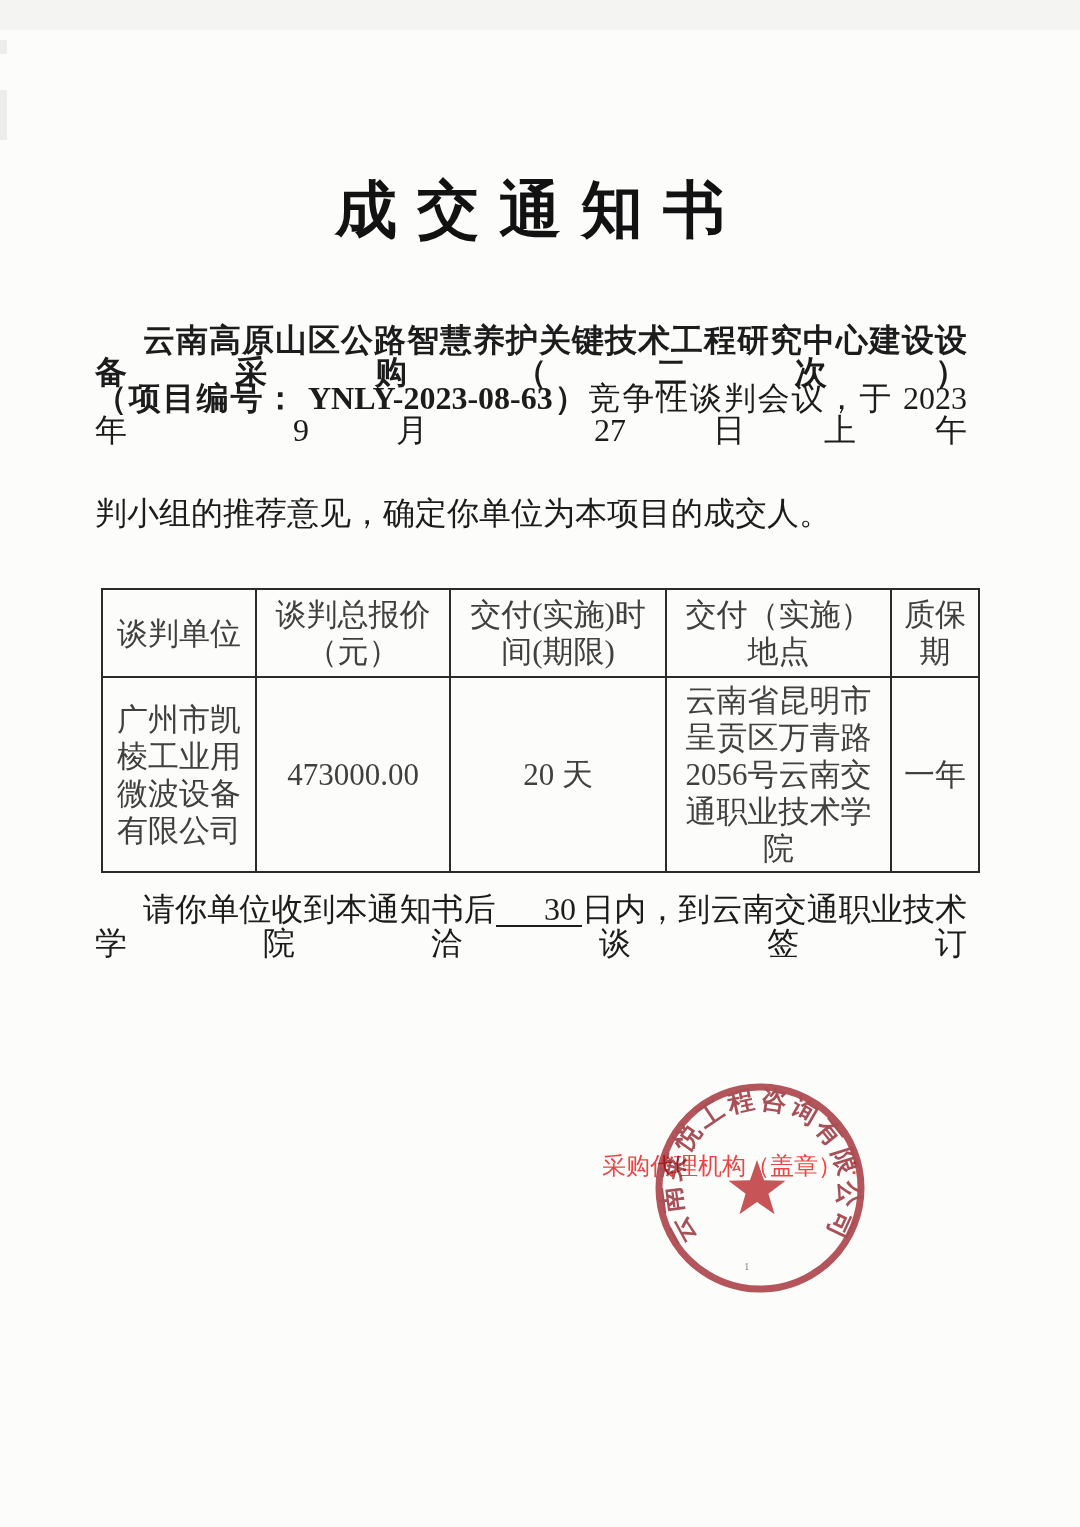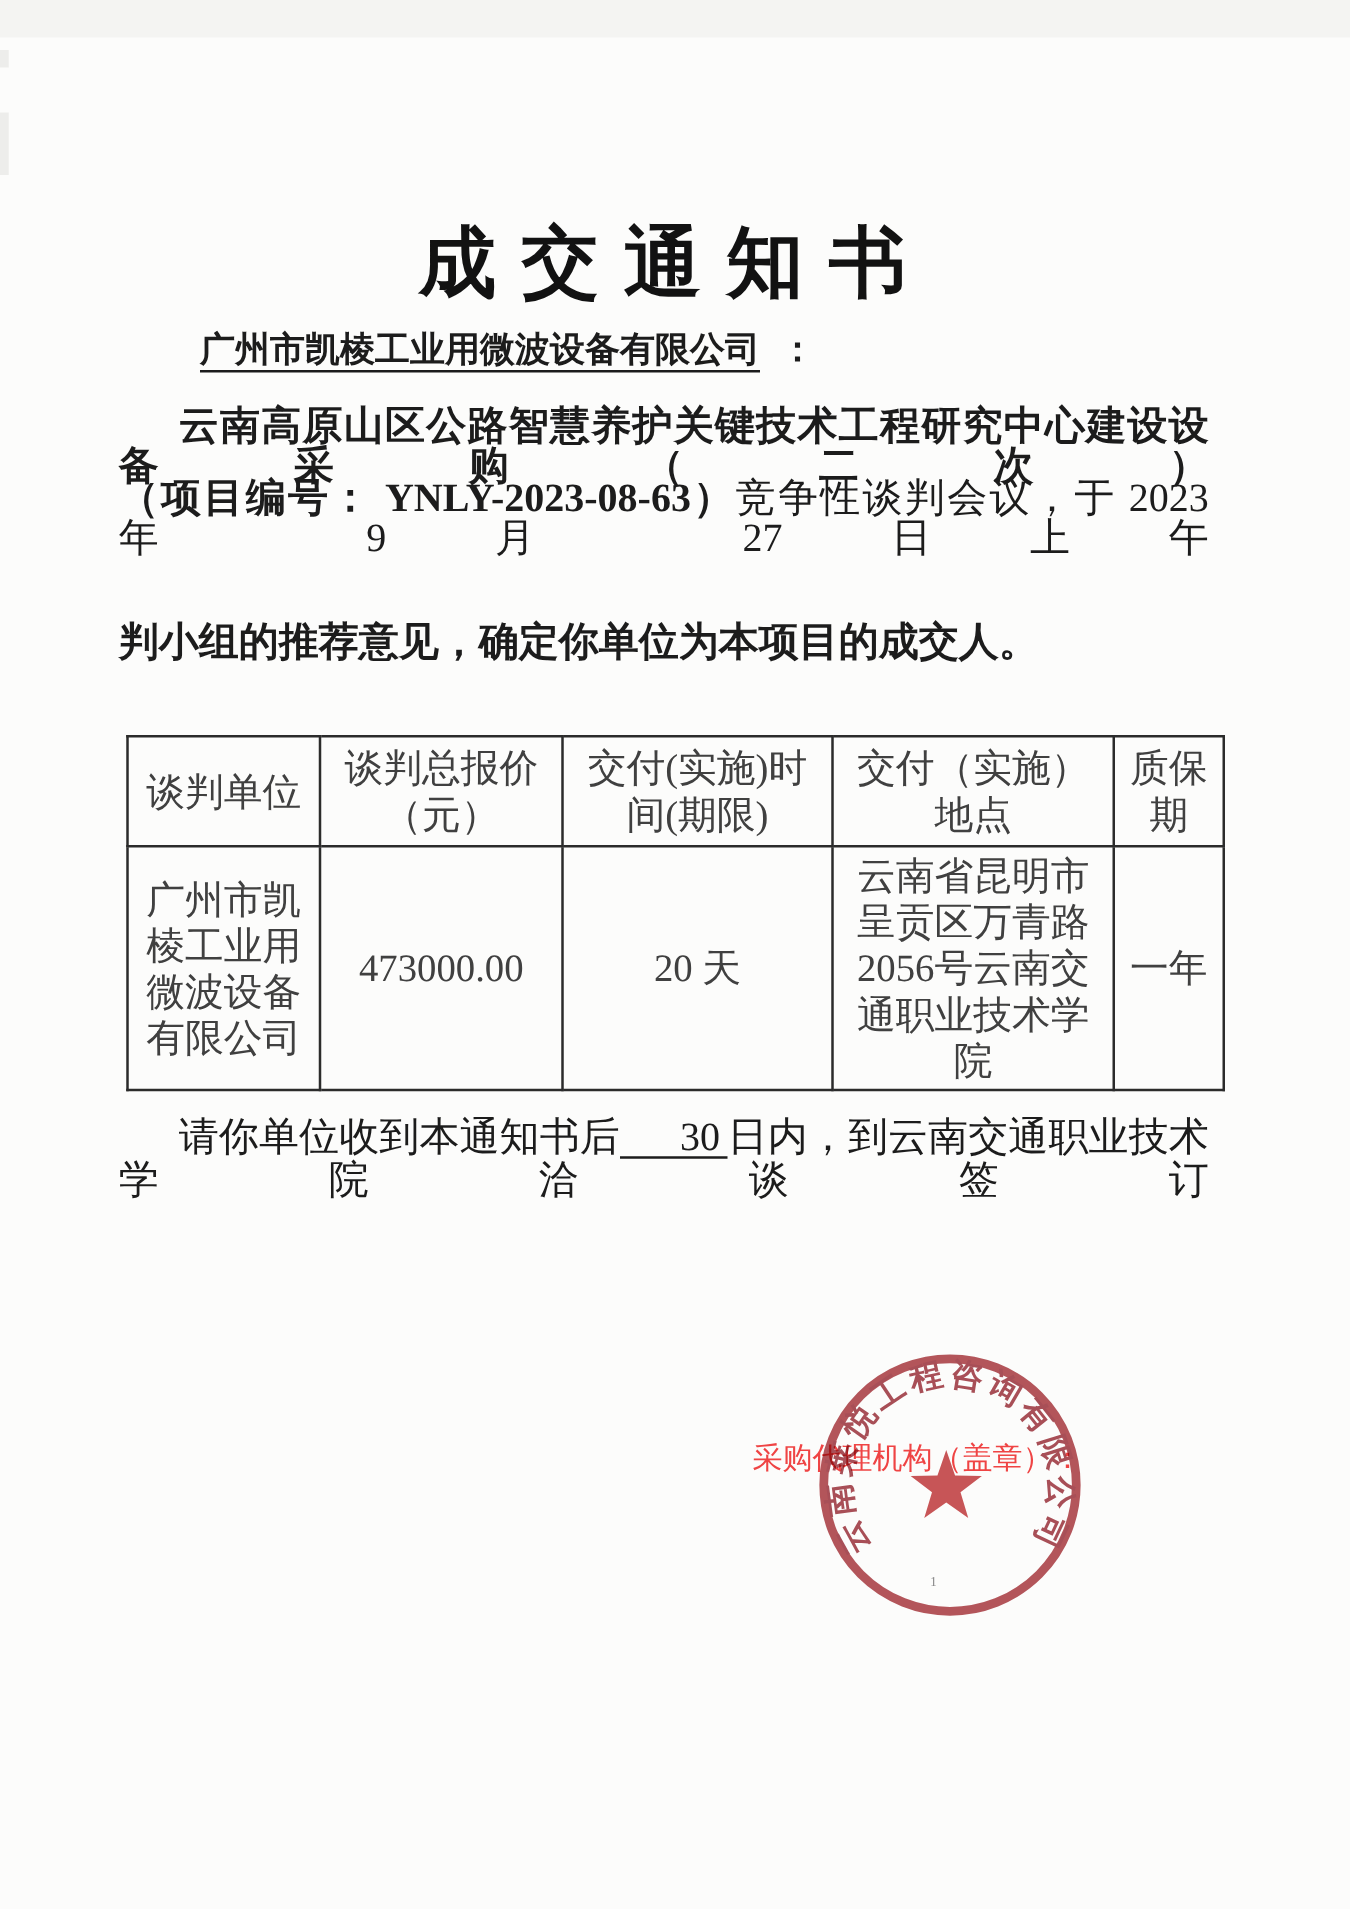--- a/index.html
+++ b/index.html
@@ -100,29 +100,26 @@
 </head>
 <body>
 
 <div class="page">
 
   <div class="scan-artifact" style="top:10px; left:0; width:7px; height:14px;"></div>
   <div class="scan-artifact" style="top:60px; left:0; width:7px; height:50px;"></div>
 
   <div class="doc-title">成交通知书</div>
 
-  <div class="addressee-row">
-    <span class="addressee-name">广州市凯棱工业用微波设备有限公司</span><span>：</span>
-  </div>
 
   <div class="para-line just-full indent2 bold" style="top:294px;">云南高原山区公路智慧养护关键技术工程研究中心建设设备采购（二次）</div>
   <div class="para-line just-full" style="top:352px;">
     <span class="bold">（项目编号： YNLY-2023-08-63）</span><span>竞争性谈判会议，于 2023 年 9 月 27 日上午</span>
   </div>
-  <div class="para-line" style="top:467px;font-weight:bold;">判小组的推荐意见，确定你单位为本项目的成交人。</div>
+  <div class="para-line" style="top:467px;">判小组的推荐意见，确定你单位为本项目的成交人。</div>
 
   <table class="award-table">
     <colgroup>
       <col style="width:154px">
         <col style="width:194px">
         <col style="width:216px">
         <col style="width:225px">
         <col style="width:88px">
     </colgroup>
     <tbody>

